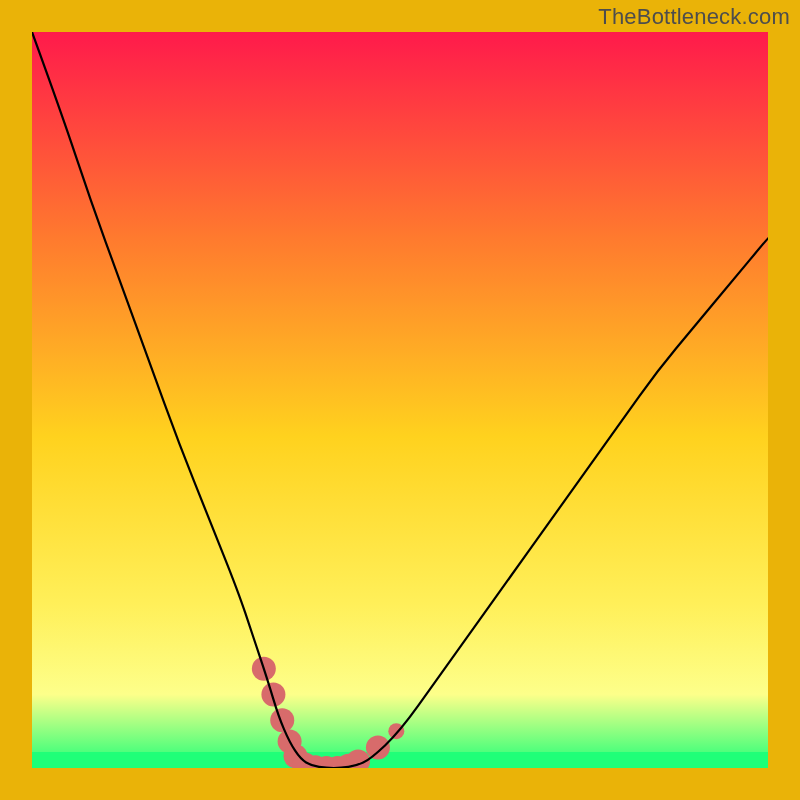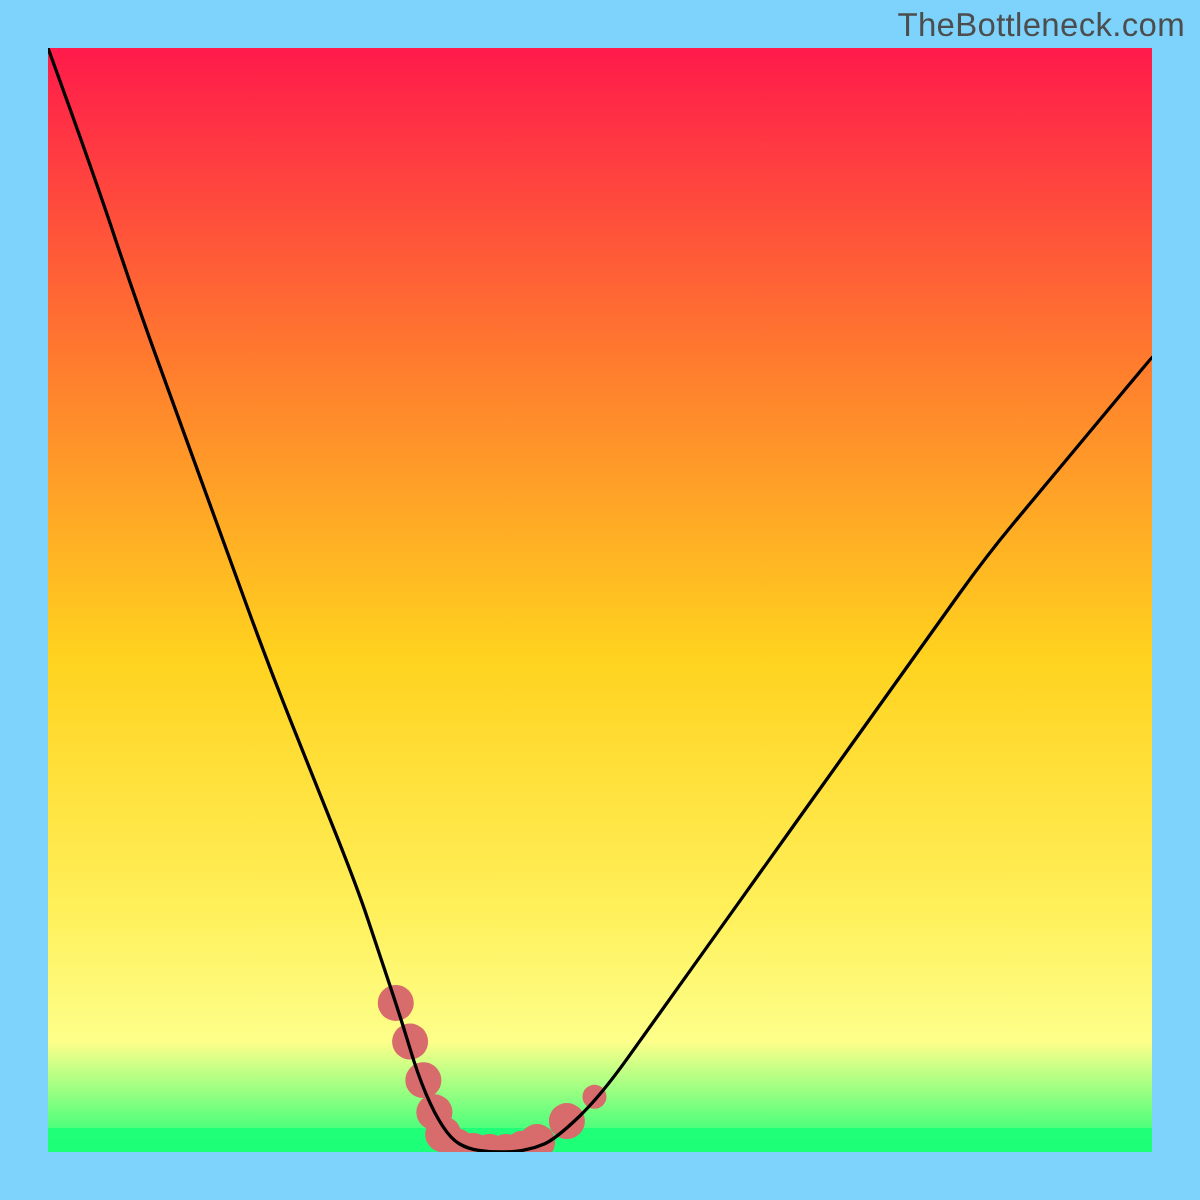--- a/index.html
+++ b/index.html
@@ -8,21 +8,21 @@
     width: 800px;
     height: 800px;
     background: #000;
     overflow: hidden;
     font-family: Arial, Helvetica, sans-serif;
   }
   .frame {
     position: absolute;
     top: 0; left: 0;
     width: 800px; height: 800px;
-    background: #7dd3fc;
+    background: #eab308;
   }
   .plot {
     position: absolute;
     top: 32px;
     left: 32px;
     width: 736px;
     height: 736px;
     overflow: hidden;
   }
   .watermark {

